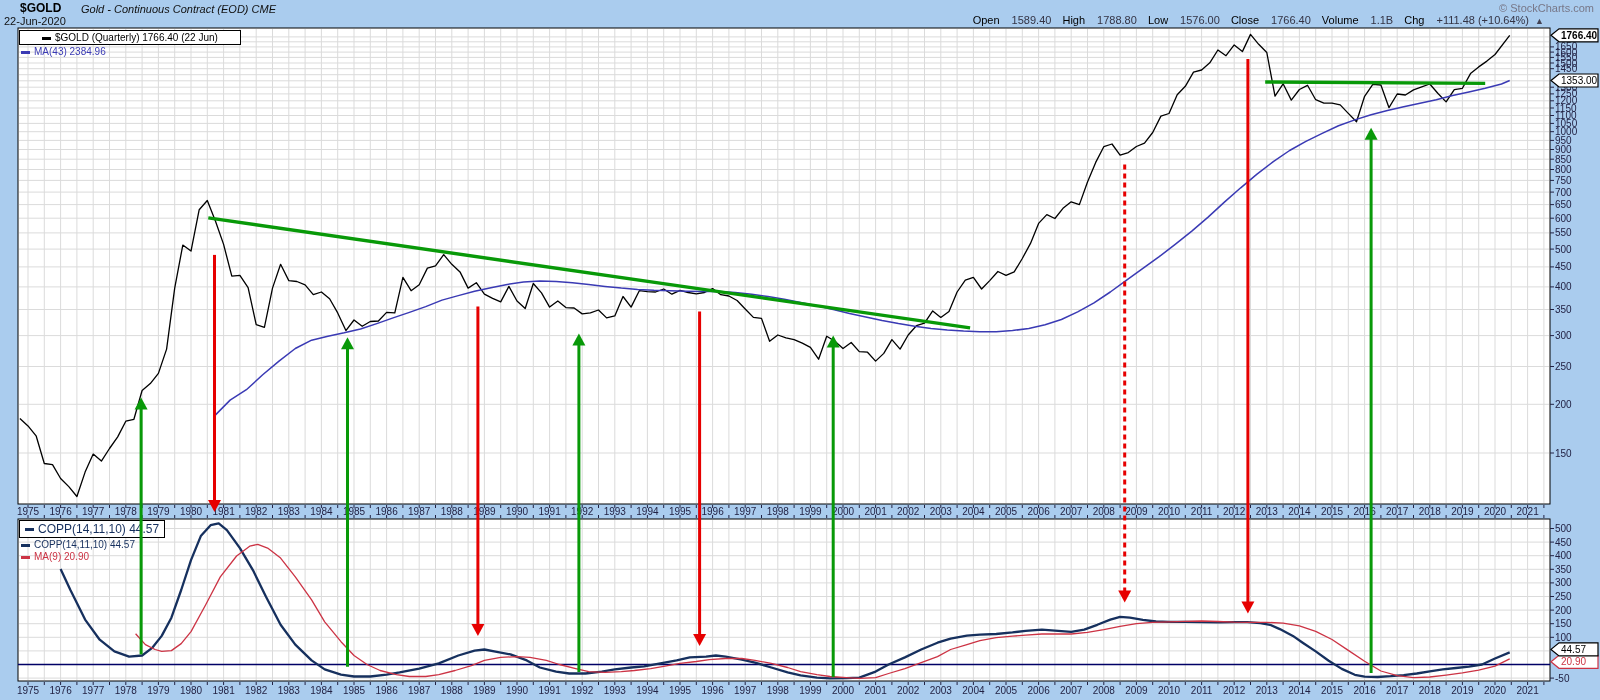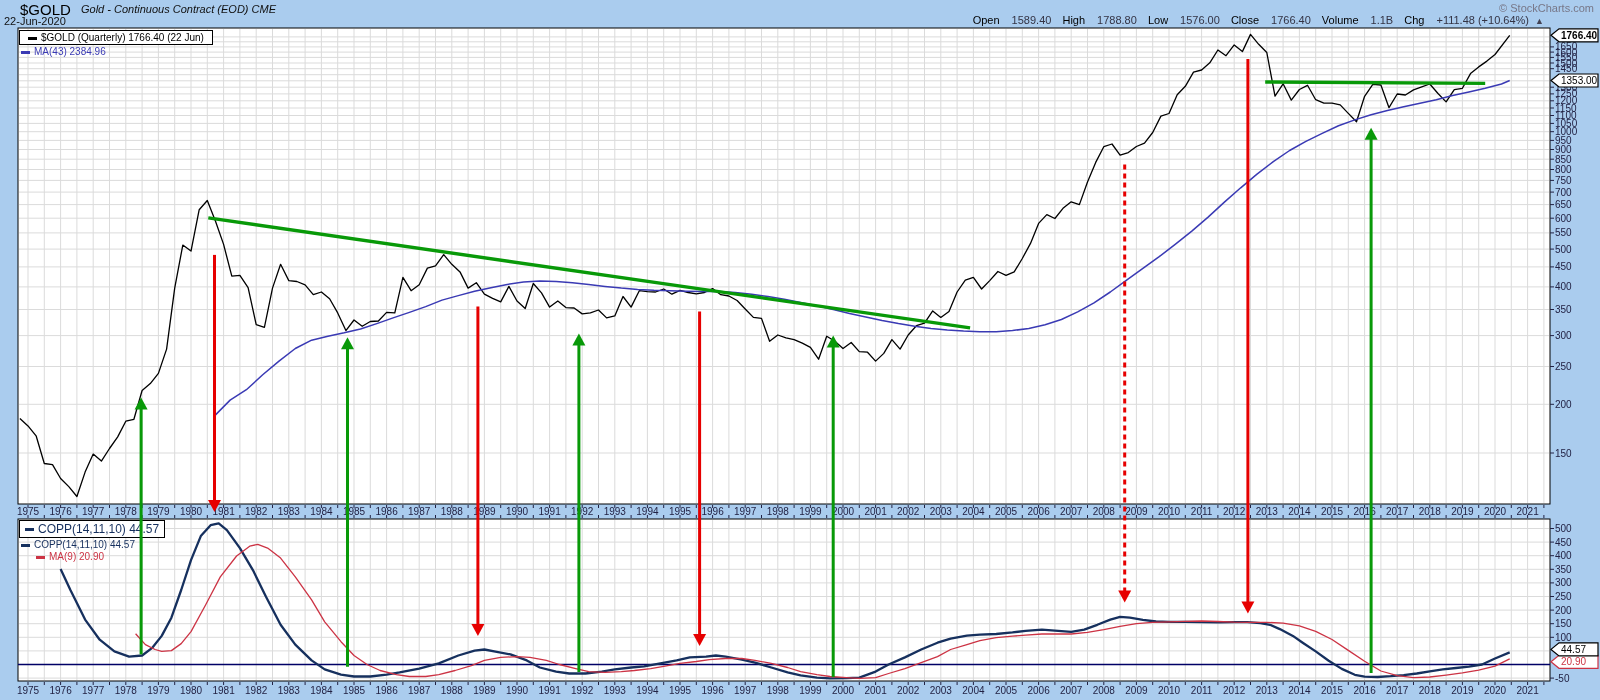--- a/index.html
+++ b/index.html
@@ -7,39 +7,39 @@
     position:relative;width:1600px;height:700px;
     background:#AACCEE;overflow:hidden;
     outline:1px solid #000;
     font-family:"Liberation Sans", sans-serif;
   }
   .stage svg{position:absolute;left:0;top:0;}
   #base-svg{z-index:0;}
   .txt-layer{position:absolute;left:0;top:0;width:1600px;height:700px;z-index:1;}
   #overlay-svg{z-index:2;pointer-events:none;}
   .abs{position:absolute;white-space:nowrap;}
-  .sym{left:20px;top:1px;font-size:15px;font-weight:normal;color:#000;}
+  .sym{left:20px;top:1px;font-size:12px;font-weight:bold;color:#000;}
   .subtitle{left:81px;top:3px;font-size:11px;color:#111;font-style:italic;}
   .copyright{right:6px;top:2px;font-size:11px;color:#778;}
   .datetxt{left:4px;top:15px;font-size:11px;color:#111;}
   .quote{right:56px;top:14px;font-size:11px;color:#333344;}
   .q-label{font-weight:normal;color:#000;margin-left:8px;}
   .q-value{margin-left:12px;color:#333344;}
   .q-arrow{margin-left:3px;color:#445;font-size:9px;}
   .legend-box{
     left:19px;top:30px;border:1px solid #000;background:#fff;
-    padding:0 8px;height:13px;line-height:13px;font-size:10px;color:#000;
+    padding:0 22px;height:13px;line-height:13px;font-size:10px;color:#000;
   }
   .legend-ma43{left:21px;top:46px;font-size:10px;color:#3A3AB4;}
   .legend-copp-box{
     left:19px;top:520px;border:1px solid #000;background:#fff;
     padding:0 5px;height:16px;line-height:16px;font-size:12px;color:#16305E;
   }
   .legend-copp2{left:21px;top:539px;font-size:10px;color:#16305E;}
-  .legend-ma9{left:36px;top:551px;font-size:10px;color:#CC3344;}
+  .legend-ma9{left:21px;top:551px;font-size:10px;color:#CC3344;}
   .mk{display:inline-block;width:9px;height:3px;vertical-align:middle;margin-right:4px;}
   .mk-black{background:#000;}
   .mk-blue{background:#3A3AB4;}
   .mk-navy{background:#16305E;}
   .mk-red{background:#CC3344;}
 </style>
 </head>
 <body>
 
 <div class="stage">

